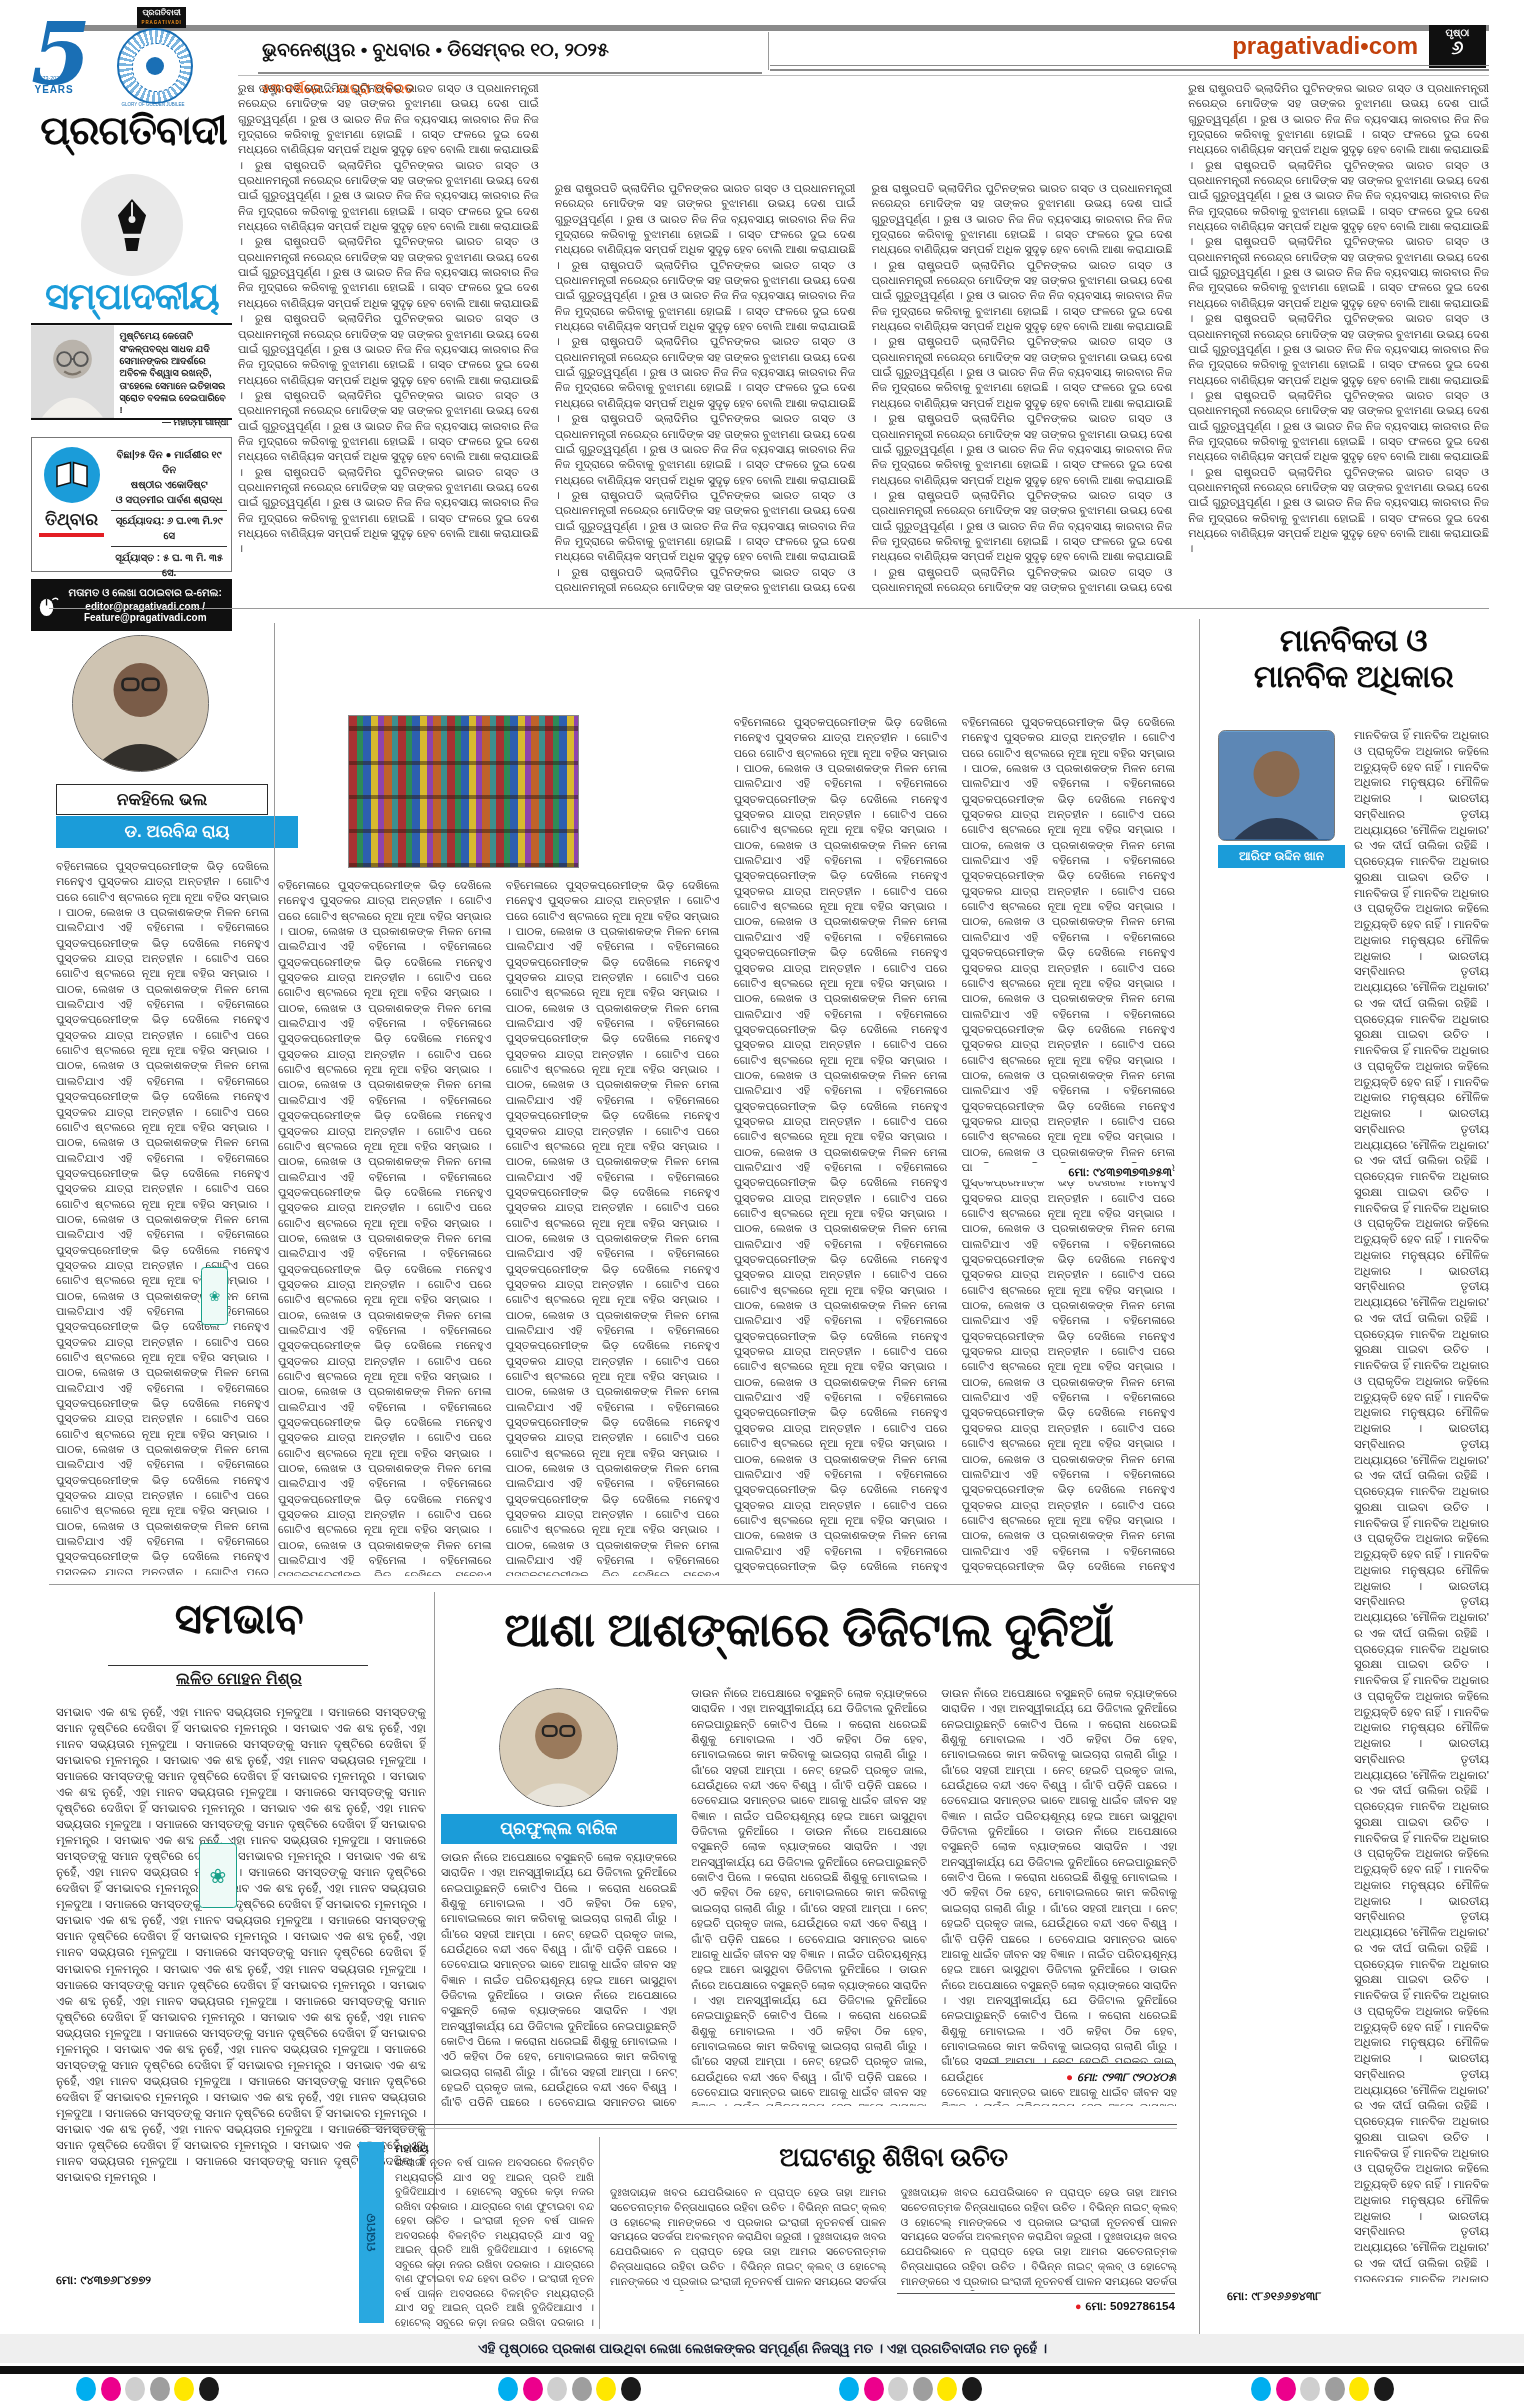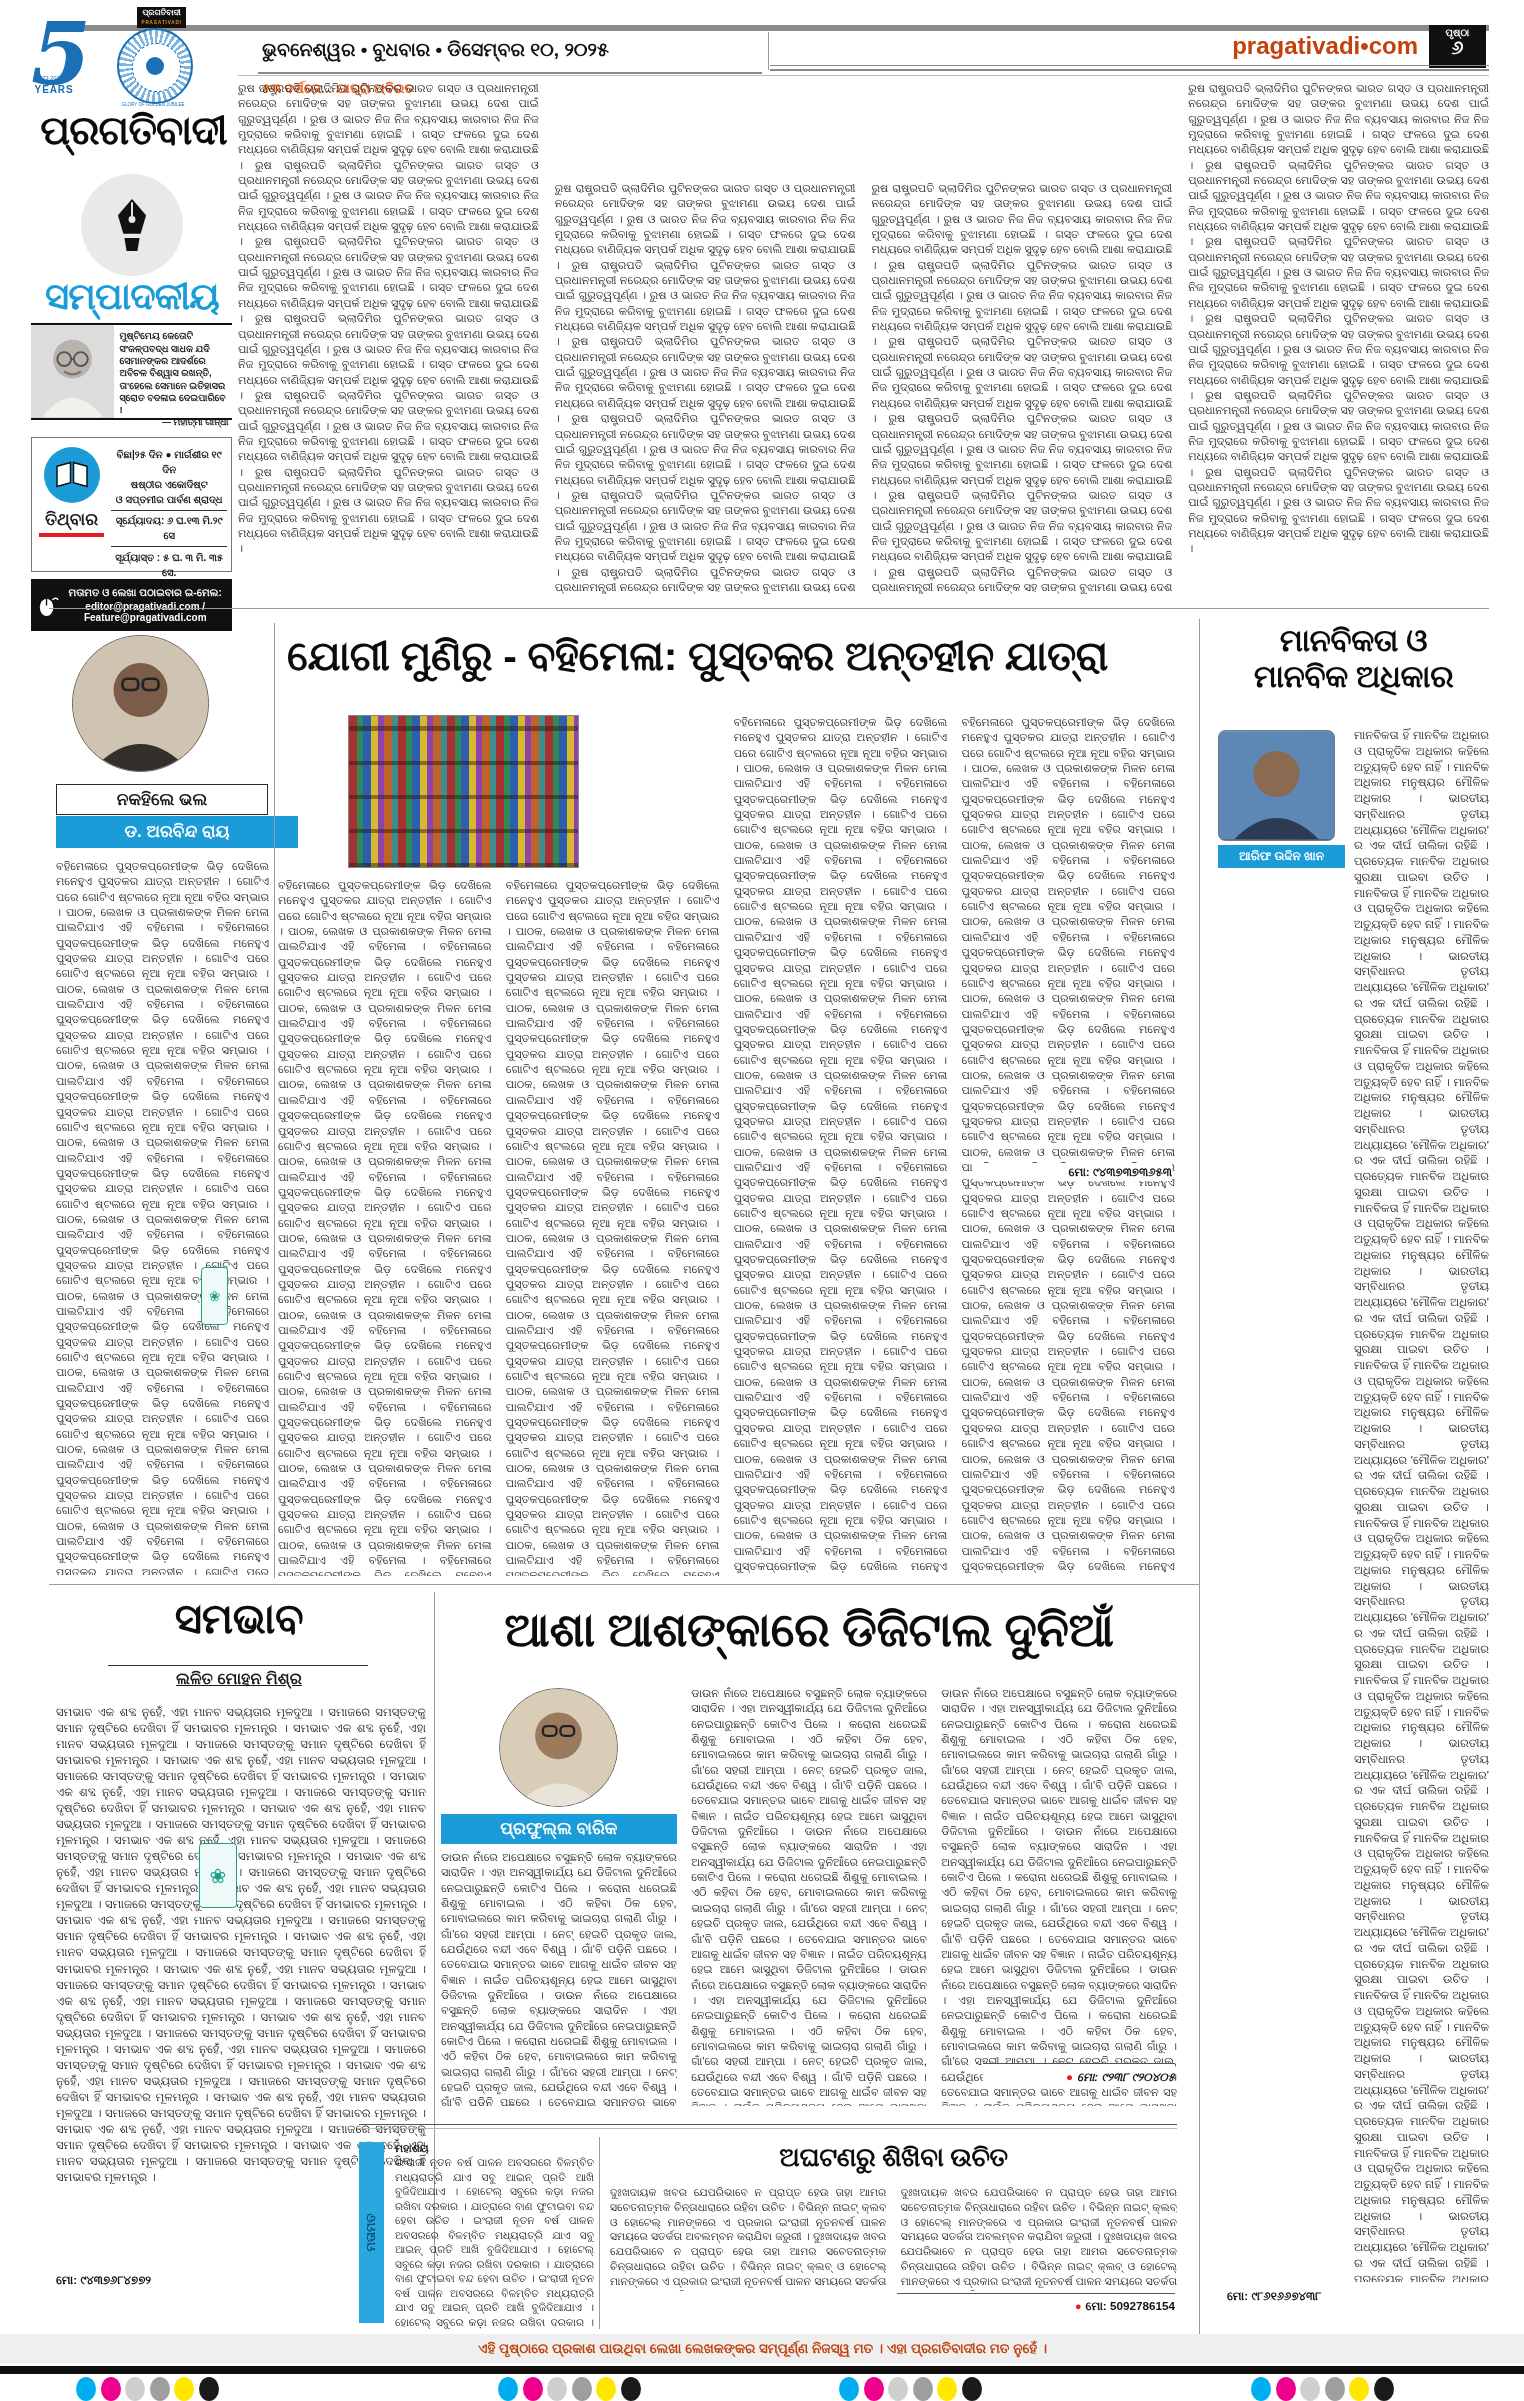--- a/index.html
+++ b/index.html
@@ -144,21 +144,20 @@
       <rect x="31" y="19" width="7" height="5" rx="2" fill="none" stroke="#222" stroke-width="1.2"></rect>
     </svg>
   </div>
   <div class="abs byline-box" style="left:56px;top:784px;width:210px;height:29px;line-height:29px;font-size:17px;">ନକହିଲେ ଭଲ</div>
   <div class="abs blue-box" style="left:56px;top:816px;width:242px;height:32px;line-height:32px;font-size:17px;">ଡ. ଅରବିନ୍ଦ ରାୟ</div>
   <div class="abs body-txt" style="left:56px;top:859px;width:213px;height:716px;">ବହିମେଳାରେ ପୁସ୍ତକପ୍ରେମୀଙ୍କ ଭିଡ଼ ଦେଖିଲେ ମନେହୁଏ ପୁସ୍ତକର ଯାତ୍ରା ଅନ୍ତହୀନ । ଗୋଟିଏ ପରେ ଗୋଟିଏ ଷ୍ଟଲରେ ନୂଆ ନୂଆ ବହିର ସମ୍ଭାର । ପାଠକ, ଲେଖକ ଓ ପ୍ରକାଶକଙ୍କ ମିଳନ ମେଳା ପାଲଟିଯାଏ ଏହି ବହିମେଳା । ବହିମେଳାରେ ପୁସ୍ତକପ୍ରେମୀଙ୍କ ଭିଡ଼ ଦେଖିଲେ ମନେହୁଏ ପୁସ୍ତକର ଯାତ୍ରା ଅନ୍ତହୀନ । ଗୋଟିଏ ପରେ ଗୋଟିଏ ଷ୍ଟଲରେ ନୂଆ ନୂଆ ବହିର ସମ୍ଭାର । ପାଠକ, ଲେଖକ ଓ ପ୍ରକାଶକଙ୍କ ମିଳନ ମେଳା ପାଲଟିଯାଏ ଏହି ବହିମେଳା । ବହିମେଳାରେ ପୁସ୍ତକପ୍ରେମୀଙ୍କ ଭିଡ଼ ଦେଖିଲେ ମନେହୁଏ ପୁସ୍ତକର ଯାତ୍ରା ଅନ୍ତହୀନ । ଗୋଟିଏ ପରେ ଗୋଟିଏ ଷ୍ଟଲରେ ନୂଆ ନୂଆ ବହିର ସମ୍ଭାର । ପାଠକ, ଲେଖକ ଓ ପ୍ରକାଶକଙ୍କ ମିଳନ ମେଳା ପାଲଟିଯାଏ ଏହି ବହିମେଳା । ବହିମେଳାରେ ପୁସ୍ତକପ୍ରେମୀଙ୍କ ଭିଡ଼ ଦେଖିଲେ ମନେହୁଏ ପୁସ୍ତକର ଯାତ୍ରା ଅନ୍ତହୀନ । ଗୋଟିଏ ପରେ ଗୋଟିଏ ଷ୍ଟଲରେ ନୂଆ ନୂଆ ବହିର ସମ୍ଭାର । ପାଠକ, ଲେଖକ ଓ ପ୍ରକାଶକଙ୍କ ମିଳନ ମେଳା ପାଲଟିଯାଏ ଏହି ବହିମେଳା । ବହିମେଳାରେ ପୁସ୍ତକପ୍ରେମୀଙ୍କ ଭିଡ଼ ଦେଖିଲେ ମନେହୁଏ ପୁସ୍ତକର ଯାତ୍ରା ଅନ୍ତହୀନ । ଗୋଟିଏ ପରେ ଗୋଟିଏ ଷ୍ଟଲରେ ନୂଆ ନୂଆ ବହିର ସମ୍ଭାର । ପାଠକ, ଲେଖକ ଓ ପ୍ରକାଶକଙ୍କ ମିଳନ ମେଳା ପାଲଟିଯାଏ ଏହି ବହିମେଳା । ବହିମେଳାରେ ପୁସ୍ତକପ୍ରେମୀଙ୍କ ଭିଡ଼ ଦେଖିଲେ ମନେହୁଏ ପୁସ୍ତକର ଯାତ୍ରା ଅନ୍ତହୀନ । ଗୋଟିଏ ପରେ ଗୋଟିଏ ଷ୍ଟଲରେ ନୂଆ ନୂଆ ବହିର ସମ୍ଭାର । ପାଠକ, ଲେଖକ ଓ ପ୍ରକାଶକଙ୍କ ମିଳନ ମେଳା ପାଲଟିଯାଏ ଏହି ବହିମେଳା । ବହିମେଳାରେ ପୁସ୍ତକପ୍ରେମୀଙ୍କ ଭିଡ଼ ଦେଖିଲେ ମନେହୁଏ ପୁସ୍ତକର ଯାତ୍ରା ଅନ୍ତହୀନ । ଗୋଟିଏ ପରେ ଗୋଟିଏ ଷ୍ଟଲରେ ନୂଆ ନୂଆ ବହିର ସମ୍ଭାର । ପାଠକ, ଲେଖକ ଓ ପ୍ରକାଶକଙ୍କ ମିଳନ ମେଳା ପାଲଟିଯାଏ ଏହି ବହିମେଳା । ବହିମେଳାରେ ପୁସ୍ତକପ୍ରେମୀଙ୍କ ଭିଡ଼ ଦେଖିଲେ ମନେହୁଏ ପୁସ୍ତକର ଯାତ୍ରା ଅନ୍ତହୀନ । ଗୋଟିଏ ପରେ ଗୋଟିଏ ଷ୍ଟଲରେ ନୂଆ ନୂଆ ବହିର ସମ୍ଭାର । ପାଠକ, ଲେଖକ ଓ ପ୍ରକାଶକଙ୍କ ମିଳନ ମେଳା ପାଲଟିଯାଏ ଏହି ବହିମେଳା । ବହିମେଳାରେ ପୁସ୍ତକପ୍ରେମୀଙ୍କ ଭିଡ଼ ଦେଖିଲେ ମନେହୁଏ ପୁସ୍ତକର ଯାତ୍ରା ଅନ୍ତହୀନ । ଗୋଟିଏ ପରେ ଗୋଟିଏ ଷ୍ଟଲରେ ନୂଆ ନୂଆ ବହିର ସମ୍ଭାର । ପାଠକ, ଲେଖକ ଓ ପ୍ରକାଶକଙ୍କ ମିଳନ ମେଳା ପାଲଟିଯାଏ ଏହି ବହିମେଳା । ବହିମେଳାରେ ପୁସ୍ତକପ୍ରେମୀଙ୍କ ଭିଡ଼ ଦେଖିଲେ ମନେହୁଏ ପୁସ୍ତକର ଯାତ୍ରା ଅନ୍ତହୀନ । ଗୋଟିଏ ପରେ ଗୋଟିଏ ଷ୍ଟଲରେ ନୂଆ ନୂଆ ବହିର ସମ୍ଭାର । ପାଠକ, ଲେଖକ ଓ ପ୍ରକାଶକଙ୍କ ମିଳନ ମେଳା ପାଲଟିଯାଏ ଏହି ବହିମେଳା । ବହିମେଳାରେ ପୁସ୍ତକପ୍ରେମୀଙ୍କ ଭିଡ଼ ଦେଖିଲେ ମନେହୁଏ ପୁସ୍ତକର ଯାତ୍ରା ଅନ୍ତହୀନ । ଗୋଟିଏ ପରେ ଗୋଟିଏ ଷ୍ଟଲରେ ନୂଆ ନୂଆ ବହିର ସମ୍ଭାର । ପାଠକ, ଲେଖକ ଓ ପ୍ରକାଶକଙ୍କ ମିଳନ ମେଳା ପାଲଟିଯାଏ ଏହି ବହିମେଳା । ବହିମେଳାରେ ପୁସ୍ତକପ୍ରେମୀଙ୍କ ଭିଡ଼ ଦେଖିଲେ ମନେହୁଏ ପୁସ୍ତକର ଯାତ୍ରା ଅନ୍ତହୀନ । ଗୋଟିଏ ପରେ ଗୋଟିଏ ଷ୍ଟଲରେ ନୂଆ ନୂଆ ବହିର ସମ୍ଭାର । ପାଠକ, ଲେଖକ ଓ ପ୍ରକାଶକଙ୍କ ମିଳନ ମେଳା ପାଲଟିଯାଏ ଏହି ବହିମେଳା ।</div>
   <div class="abs flower" style="left:201px;top:1267px;width:25px;height:56px;">❀</div>
 
   <div class="abs vline" style="left:274px;top:623px;height:955px;"></div>
 
-  <div class="abs hl" style="left:278px;top:633px;width:839px;text-align:center;font-size:41px;white-space:nowrap;">ଯୋଗୀ ମୁଣିରୁ - ବହିମେଳା: ପୁସ୍ତକର ଅନ୍ତହୀନ ଯାତ୍ରା</div>
 
   <div class="abs" style="left:348px;top:715px;width:229px;height:151px;border:0.9px solid #888;
        background:repeating-linear-gradient(0deg, rgba(40,20,10,0.45) 0 4.5px, rgba(0,0,0,0) 4.5px 34px),
                   repeating-linear-gradient(90deg,#a83232 0 8px,#2e8b57 8px 14.4px,#2d5fb0 14.4px 22.4px,#d8b92e 22.4px 29px,#8e44ad 29px 35px,#c0622a 35px 43px,#3d8f8f 43px 49px);"></div>
 
   <div class="abs cols" style="left:278px;top:715px;width:897px;height:861px;gap:14.4px;">
     <div class="col body-txt" style="padding-top:163px;">ବହିମେଳାରେ ପୁସ୍ତକପ୍ରେମୀଙ୍କ ଭିଡ଼ ଦେଖିଲେ ମନେହୁଏ ପୁସ୍ତକର ଯାତ୍ରା ଅନ୍ତହୀନ । ଗୋଟିଏ ପରେ ଗୋଟିଏ ଷ୍ଟଲରେ ନୂଆ ନୂଆ ବହିର ସମ୍ଭାର । ପାଠକ, ଲେଖକ ଓ ପ୍ରକାଶକଙ୍କ ମିଳନ ମେଳା ପାଲଟିଯାଏ ଏହି ବହିମେଳା । ବହିମେଳାରେ ପୁସ୍ତକପ୍ରେମୀଙ୍କ ଭିଡ଼ ଦେଖିଲେ ମନେହୁଏ ପୁସ୍ତକର ଯାତ୍ରା ଅନ୍ତହୀନ । ଗୋଟିଏ ପରେ ଗୋଟିଏ ଷ୍ଟଲରେ ନୂଆ ନୂଆ ବହିର ସମ୍ଭାର । ପାଠକ, ଲେଖକ ଓ ପ୍ରକାଶକଙ୍କ ମିଳନ ମେଳା ପାଲଟିଯାଏ ଏହି ବହିମେଳା । ବହିମେଳାରେ ପୁସ୍ତକପ୍ରେମୀଙ୍କ ଭିଡ଼ ଦେଖିଲେ ମନେହୁଏ ପୁସ୍ତକର ଯାତ୍ରା ଅନ୍ତହୀନ । ଗୋଟିଏ ପରେ ଗୋଟିଏ ଷ୍ଟଲରେ ନୂଆ ନୂଆ ବହିର ସମ୍ଭାର । ପାଠକ, ଲେଖକ ଓ ପ୍ରକାଶକଙ୍କ ମିଳନ ମେଳା ପାଲଟିଯାଏ ଏହି ବହିମେଳା । ବହିମେଳାରେ ପୁସ୍ତକପ୍ରେମୀଙ୍କ ଭିଡ଼ ଦେଖିଲେ ମନେହୁଏ ପୁସ୍ତକର ଯାତ୍ରା ଅନ୍ତହୀନ । ଗୋଟିଏ ପରେ ଗୋଟିଏ ଷ୍ଟଲରେ ନୂଆ ନୂଆ ବହିର ସମ୍ଭାର । ପାଠକ, ଲେଖକ ଓ ପ୍ରକାଶକଙ୍କ ମିଳନ ମେଳା ପାଲଟିଯାଏ ଏହି ବହିମେଳା । ବହିମେଳାରେ ପୁସ୍ତକପ୍ରେମୀଙ୍କ ଭିଡ଼ ଦେଖିଲେ ମନେହୁଏ ପୁସ୍ତକର ଯାତ୍ରା ଅନ୍ତହୀନ । ଗୋଟିଏ ପରେ ଗୋଟିଏ ଷ୍ଟଲରେ ନୂଆ ନୂଆ ବହିର ସମ୍ଭାର । ପାଠକ, ଲେଖକ ଓ ପ୍ରକାଶକଙ୍କ ମିଳନ ମେଳା ପାଲଟିଯାଏ ଏହି ବହିମେଳା । ବହିମେଳାରେ ପୁସ୍ତକପ୍ରେମୀଙ୍କ ଭିଡ଼ ଦେଖିଲେ ମନେହୁଏ ପୁସ୍ତକର ଯାତ୍ରା ଅନ୍ତହୀନ । ଗୋଟିଏ ପରେ ଗୋଟିଏ ଷ୍ଟଲରେ ନୂଆ ନୂଆ ବହିର ସମ୍ଭାର । ପାଠକ, ଲେଖକ ଓ ପ୍ରକାଶକଙ୍କ ମିଳନ ମେଳା ପାଲଟିଯାଏ ଏହି ବହିମେଳା । ବହିମେଳାରେ ପୁସ୍ତକପ୍ରେମୀଙ୍କ ଭିଡ଼ ଦେଖିଲେ ମନେହୁଏ ପୁସ୍ତକର ଯାତ୍ରା ଅନ୍ତହୀନ । ଗୋଟିଏ ପରେ ଗୋଟିଏ ଷ୍ଟଲରେ ନୂଆ ନୂଆ ବହିର ସମ୍ଭାର । ପାଠକ, ଲେଖକ ଓ ପ୍ରକାଶକଙ୍କ ମିଳନ ମେଳା ପାଲଟିଯାଏ ଏହି ବହିମେଳା । ବହିମେଳାରେ ପୁସ୍ତକପ୍ରେମୀଙ୍କ ଭିଡ଼ ଦେଖିଲେ ମନେହୁଏ ପୁସ୍ତକର ଯାତ୍ରା ଅନ୍ତହୀନ । ଗୋଟିଏ ପରେ ଗୋଟିଏ ଷ୍ଟଲରେ ନୂଆ ନୂଆ ବହିର ସମ୍ଭାର । ପାଠକ, ଲେଖକ ଓ ପ୍ରକାଶକଙ୍କ ମିଳନ ମେଳା ପାଲଟିଯାଏ ଏହି ବହିମେଳା । ବହିମେଳାରେ ପୁସ୍ତକପ୍ରେମୀଙ୍କ ଭିଡ଼ ଦେଖିଲେ ମନେହୁଏ ପୁସ୍ତକର ଯାତ୍ରା ଅନ୍ତହୀନ । ଗୋଟିଏ ପରେ ଗୋଟିଏ ଷ୍ଟଲରେ ନୂଆ ନୂଆ ବହିର ସମ୍ଭାର । ପାଠକ, ଲେଖକ ଓ ପ୍ରକାଶକଙ୍କ ମିଳନ ମେଳା ପାଲଟିଯାଏ ଏହି ବହିମେଳା । ବହିମେଳାରେ ପୁସ୍ତକପ୍ରେମୀଙ୍କ ଭିଡ଼ ଦେଖିଲେ ମନେହୁଏ ପୁସ୍ତକର ଯାତ୍ରା ଅନ୍ତହୀନ । ଗୋଟିଏ ପରେ ଗୋଟିଏ ଷ୍ଟଲରେ ନୂଆ ନୂଆ ବହିର ସମ୍ଭାର । ପାଠକ, ଲେଖକ ଓ ପ୍ରକାଶକଙ୍କ ମିଳନ ମେଳା ପାଲଟିଯାଏ ଏହି ବହିମେଳା । ବହିମେଳାରେ ପୁସ୍ତକପ୍ରେମୀଙ୍କ ଭିଡ଼ ଦେଖିଲେ ମନେହୁଏ ପୁସ୍ତକର ଯାତ୍ରା ଅନ୍ତହୀନ । ଗୋଟିଏ ପରେ ଗୋଟିଏ ଷ୍ଟଲରେ ନୂଆ ନୂଆ ବହିର ସମ୍ଭାର । ପାଠକ, ଲେଖକ ଓ ପ୍ରକାଶକଙ୍କ ମିଳନ ମେଳା ପାଲଟିଯାଏ ଏହି ବହିମେଳା । ବହିମେଳାରେ ପୁସ୍ତକପ୍ରେମୀଙ୍କ ଭିଡ଼ ଦେଖିଲେ ମନେହୁଏ ପୁସ୍ତକର ଯାତ୍ରା ଅନ୍ତହୀନ । ଗୋଟିଏ ପରେ ଗୋଟିଏ ଷ୍ଟଲରେ ନୂଆ ନୂଆ ବହିର ସମ୍ଭାର । ପାଠକ, ଲେଖକ ଓ ପ୍ରକାଶକଙ୍କ ମିଳନ ମେଳା ପାଲଟିଯାଏ ଏହି ବହିମେଳା ।</div>
     <div class="col body-txt" style="padding-top:163px;">ବହିମେଳାରେ ପୁସ୍ତକପ୍ରେମୀଙ୍କ ଭିଡ଼ ଦେଖିଲେ ମନେହୁଏ ପୁସ୍ତକର ଯାତ୍ରା ଅନ୍ତହୀନ । ଗୋଟିଏ ପରେ ଗୋଟିଏ ଷ୍ଟଲରେ ନୂଆ ନୂଆ ବହିର ସମ୍ଭାର । ପାଠକ, ଲେଖକ ଓ ପ୍ରକାଶକଙ୍କ ମିଳନ ମେଳା ପାଲଟିଯାଏ ଏହି ବହିମେଳା । ବହିମେଳାରେ ପୁସ୍ତକପ୍ରେମୀଙ୍କ ଭିଡ଼ ଦେଖିଲେ ମନେହୁଏ ପୁସ୍ତକର ଯାତ୍ରା ଅନ୍ତହୀନ । ଗୋଟିଏ ପରେ ଗୋଟିଏ ଷ୍ଟଲରେ ନୂଆ ନୂଆ ବହିର ସମ୍ଭାର । ପାଠକ, ଲେଖକ ଓ ପ୍ରକାଶକଙ୍କ ମିଳନ ମେଳା ପାଲଟିଯାଏ ଏହି ବହିମେଳା । ବହିମେଳାରେ ପୁସ୍ତକପ୍ରେମୀଙ୍କ ଭିଡ଼ ଦେଖିଲେ ମନେହୁଏ ପୁସ୍ତକର ଯାତ୍ରା ଅନ୍ତହୀନ । ଗୋଟିଏ ପରେ ଗୋଟିଏ ଷ୍ଟଲରେ ନୂଆ ନୂଆ ବହିର ସମ୍ଭାର । ପାଠକ, ଲେଖକ ଓ ପ୍ରକାଶକଙ୍କ ମିଳନ ମେଳା ପାଲଟିଯାଏ ଏହି ବହିମେଳା । ବହିମେଳାରେ ପୁସ୍ତକପ୍ରେମୀଙ୍କ ଭିଡ଼ ଦେଖିଲେ ମନେହୁଏ ପୁସ୍ତକର ଯାତ୍ରା ଅନ୍ତହୀନ । ଗୋଟିଏ ପରେ ଗୋଟିଏ ଷ୍ଟଲରେ ନୂଆ ନୂଆ ବହିର ସମ୍ଭାର । ପାଠକ, ଲେଖକ ଓ ପ୍ରକାଶକଙ୍କ ମିଳନ ମେଳା ପାଲଟିଯାଏ ଏହି ବହିମେଳା । ବହିମେଳାରେ ପୁସ୍ତକପ୍ରେମୀଙ୍କ ଭିଡ଼ ଦେଖିଲେ ମନେହୁଏ ପୁସ୍ତକର ଯାତ୍ରା ଅନ୍ତହୀନ । ଗୋଟିଏ ପରେ ଗୋଟିଏ ଷ୍ଟଲରେ ନୂଆ ନୂଆ ବହିର ସମ୍ଭାର । ପାଠକ, ଲେଖକ ଓ ପ୍ରକାଶକଙ୍କ ମିଳନ ମେଳା ପାଲଟିଯାଏ ଏହି ବହିମେଳା । ବହିମେଳାରେ ପୁସ୍ତକପ୍ରେମୀଙ୍କ ଭିଡ଼ ଦେଖିଲେ ମନେହୁଏ ପୁସ୍ତକର ଯାତ୍ରା ଅନ୍ତହୀନ । ଗୋଟିଏ ପରେ ଗୋଟିଏ ଷ୍ଟଲରେ ନୂଆ ନୂଆ ବହିର ସମ୍ଭାର । ପାଠକ, ଲେଖକ ଓ ପ୍ରକାଶକଙ୍କ ମିଳନ ମେଳା ପାଲଟିଯାଏ ଏହି ବହିମେଳା । ବହିମେଳାରେ ପୁସ୍ତକପ୍ରେମୀଙ୍କ ଭିଡ଼ ଦେଖିଲେ ମନେହୁଏ ପୁସ୍ତକର ଯାତ୍ରା ଅନ୍ତହୀନ । ଗୋଟିଏ ପରେ ଗୋଟିଏ ଷ୍ଟଲରେ ନୂଆ ନୂଆ ବହିର ସମ୍ଭାର । ପାଠକ, ଲେଖକ ଓ ପ୍ରକାଶକଙ୍କ ମିଳନ ମେଳା ପାଲଟିଯାଏ ଏହି ବହିମେଳା । ବହିମେଳାରେ ପୁସ୍ତକପ୍ରେମୀଙ୍କ ଭିଡ଼ ଦେଖିଲେ ମନେହୁଏ ପୁସ୍ତକର ଯାତ୍ରା ଅନ୍ତହୀନ । ଗୋଟିଏ ପରେ ଗୋଟିଏ ଷ୍ଟଲରେ ନୂଆ ନୂଆ ବହିର ସମ୍ଭାର । ପାଠକ, ଲେଖକ ଓ ପ୍ରକାଶକଙ୍କ ମିଳନ ମେଳା ପାଲଟିଯାଏ ଏହି ବହିମେଳା । ବହିମେଳାରେ ପୁସ୍ତକପ୍ରେମୀଙ୍କ ଭିଡ଼ ଦେଖିଲେ ମନେହୁଏ ପୁସ୍ତକର ଯାତ୍ରା ଅନ୍ତହୀନ । ଗୋଟିଏ ପରେ ଗୋଟିଏ ଷ୍ଟଲରେ ନୂଆ ନୂଆ ବହିର ସମ୍ଭାର । ପାଠକ, ଲେଖକ ଓ ପ୍ରକାଶକଙ୍କ ମିଳନ ମେଳା ପାଲଟିଯାଏ ଏହି ବହିମେଳା । ବହିମେଳାରେ ପୁସ୍ତକପ୍ରେମୀଙ୍କ ଭିଡ଼ ଦେଖିଲେ ମନେହୁଏ ପୁସ୍ତକର ଯାତ୍ରା ଅନ୍ତହୀନ । ଗୋଟିଏ ପରେ ଗୋଟିଏ ଷ୍ଟଲରେ ନୂଆ ନୂଆ ବହିର ସମ୍ଭାର । ପାଠକ, ଲେଖକ ଓ ପ୍ରକାଶକଙ୍କ ମିଳନ ମେଳା ପାଲଟିଯାଏ ଏହି ବହିମେଳା । ବହିମେଳାରେ ପୁସ୍ତକପ୍ରେମୀଙ୍କ ଭିଡ଼ ଦେଖିଲେ ମନେହୁଏ ପୁସ୍ତକର ଯାତ୍ରା ଅନ୍ତହୀନ । ଗୋଟିଏ ପରେ ଗୋଟିଏ ଷ୍ଟଲରେ ନୂଆ ନୂଆ ବହିର ସମ୍ଭାର । ପାଠକ, ଲେଖକ ଓ ପ୍ରକାଶକଙ୍କ ମିଳନ ମେଳା ପାଲଟିଯାଏ ଏହି ବହିମେଳା । ବହିମେଳାରେ ପୁସ୍ତକପ୍ରେମୀଙ୍କ ଭିଡ଼ ଦେଖିଲେ ମନେହୁଏ ପୁସ୍ତକର ଯାତ୍ରା ଅନ୍ତହୀନ । ଗୋଟିଏ ପରେ ଗୋଟିଏ ଷ୍ଟଲରେ ନୂଆ ନୂଆ ବହିର ସମ୍ଭାର । ପାଠକ, ଲେଖକ ଓ ପ୍ରକାଶକଙ୍କ ମିଳନ ମେଳା ପାଲଟିଯାଏ ଏହି ବହିମେଳା ।</div>
     <div class="col body-txt">ବହିମେଳାରେ ପୁସ୍ତକପ୍ରେମୀଙ୍କ ଭିଡ଼ ଦେଖିଲେ ମନେହୁଏ ପୁସ୍ତକର ଯାତ୍ରା ଅନ୍ତହୀନ । ଗୋଟିଏ ପରେ ଗୋଟିଏ ଷ୍ଟଲରେ ନୂଆ ନୂଆ ବହିର ସମ୍ଭାର । ପାଠକ, ଲେଖକ ଓ ପ୍ରକାଶକଙ୍କ ମିଳନ ମେଳା ପାଲଟିଯାଏ ଏହି ବହିମେଳା । ବହିମେଳାରେ ପୁସ୍ତକପ୍ରେମୀଙ୍କ ଭିଡ଼ ଦେଖିଲେ ମନେହୁଏ ପୁସ୍ତକର ଯାତ୍ରା ଅନ୍ତହୀନ । ଗୋଟିଏ ପରେ ଗୋଟିଏ ଷ୍ଟଲରେ ନୂଆ ନୂଆ ବହିର ସମ୍ଭାର । ପାଠକ, ଲେଖକ ଓ ପ୍ରକାଶକଙ୍କ ମିଳନ ମେଳା ପାଲଟିଯାଏ ଏହି ବହିମେଳା । ବହିମେଳାରେ ପୁସ୍ତକପ୍ରେମୀଙ୍କ ଭିଡ଼ ଦେଖିଲେ ମନେହୁଏ ପୁସ୍ତକର ଯାତ୍ରା ଅନ୍ତହୀନ । ଗୋଟିଏ ପରେ ଗୋଟିଏ ଷ୍ଟଲରେ ନୂଆ ନୂଆ ବହିର ସମ୍ଭାର । ପାଠକ, ଲେଖକ ଓ ପ୍ରକାଶକଙ୍କ ମିଳନ ମେଳା ପାଲଟିଯାଏ ଏହି ବହିମେଳା । ବହିମେଳାରେ ପୁସ୍ତକପ୍ରେମୀଙ୍କ ଭିଡ଼ ଦେଖିଲେ ମନେହୁଏ ପୁସ୍ତକର ଯାତ୍ରା ଅନ୍ତହୀନ । ଗୋଟିଏ ପରେ ଗୋଟିଏ ଷ୍ଟଲରେ ନୂଆ ନୂଆ ବହିର ସମ୍ଭାର । ପାଠକ, ଲେଖକ ଓ ପ୍ରକାଶକଙ୍କ ମିଳନ ମେଳା ପାଲଟିଯାଏ ଏହି ବହିମେଳା । ବହିମେଳାରେ ପୁସ୍ତକପ୍ରେମୀଙ୍କ ଭିଡ଼ ଦେଖିଲେ ମନେହୁଏ ପୁସ୍ତକର ଯାତ୍ରା ଅନ୍ତହୀନ । ଗୋଟିଏ ପରେ ଗୋଟିଏ ଷ୍ଟଲରେ ନୂଆ ନୂଆ ବହିର ସମ୍ଭାର । ପାଠକ, ଲେଖକ ଓ ପ୍ରକାଶକଙ୍କ ମିଳନ ମେଳା ପାଲଟିଯାଏ ଏହି ବହିମେଳା । ବହିମେଳାରେ ପୁସ୍ତକପ୍ରେମୀଙ୍କ ଭିଡ଼ ଦେଖିଲେ ମନେହୁଏ ପୁସ୍ତକର ଯାତ୍ରା ଅନ୍ତହୀନ । ଗୋଟିଏ ପରେ ଗୋଟିଏ ଷ୍ଟଲରେ ନୂଆ ନୂଆ ବହିର ସମ୍ଭାର । ପାଠକ, ଲେଖକ ଓ ପ୍ରକାଶକଙ୍କ ମିଳନ ମେଳା ପାଲଟିଯାଏ ଏହି ବହିମେଳା । ବହିମେଳାରେ ପୁସ୍ତକପ୍ରେମୀଙ୍କ ଭିଡ଼ ଦେଖିଲେ ମନେହୁଏ ପୁସ୍ତକର ଯାତ୍ରା ଅନ୍ତହୀନ । ଗୋଟିଏ ପରେ ଗୋଟିଏ ଷ୍ଟଲରେ ନୂଆ ନୂଆ ବହିର ସମ୍ଭାର । ପାଠକ, ଲେଖକ ଓ ପ୍ରକାଶକଙ୍କ ମିଳନ ମେଳା ପାଲଟିଯାଏ ଏହି ବହିମେଳା । ବହିମେଳାରେ ପୁସ୍ତକପ୍ରେମୀଙ୍କ ଭିଡ଼ ଦେଖିଲେ ମନେହୁଏ ପୁସ୍ତକର ଯାତ୍ରା ଅନ୍ତହୀନ । ଗୋଟିଏ ପରେ ଗୋଟିଏ ଷ୍ଟଲରେ ନୂଆ ନୂଆ ବହିର ସମ୍ଭାର । ପାଠକ, ଲେଖକ ଓ ପ୍ରକାଶକଙ୍କ ମିଳନ ମେଳା ପାଲଟିଯାଏ ଏହି ବହିମେଳା । ବହିମେଳାରେ ପୁସ୍ତକପ୍ରେମୀଙ୍କ ଭିଡ଼ ଦେଖିଲେ ମନେହୁଏ ପୁସ୍ତକର ଯାତ୍ରା ଅନ୍ତହୀନ । ଗୋଟିଏ ପରେ ଗୋଟିଏ ଷ୍ଟଲରେ ନୂଆ ନୂଆ ବହିର ସମ୍ଭାର । ପାଠକ, ଲେଖକ ଓ ପ୍ରକାଶକଙ୍କ ମିଳନ ମେଳା ପାଲଟିଯାଏ ଏହି ବହିମେଳା । ବହିମେଳାରେ ପୁସ୍ତକପ୍ରେମୀଙ୍କ ଭିଡ଼ ଦେଖିଲେ ମନେହୁଏ ପୁସ୍ତକର ଯାତ୍ରା ଅନ୍ତହୀନ । ଗୋଟିଏ ପରେ ଗୋଟିଏ ଷ୍ଟଲରେ ନୂଆ ନୂଆ ବହିର ସମ୍ଭାର । ପାଠକ, ଲେଖକ ଓ ପ୍ରକାଶକଙ୍କ ମିଳନ ମେଳା ପାଲଟିଯାଏ ଏହି ବହିମେଳା । ବହିମେଳାରେ ପୁସ୍ତକପ୍ରେମୀଙ୍କ ଭିଡ଼ ଦେଖିଲେ ମନେହୁଏ ପୁସ୍ତକର ଯାତ୍ରା ଅନ୍ତହୀନ । ଗୋଟିଏ ପରେ ଗୋଟିଏ ଷ୍ଟଲରେ ନୂଆ ନୂଆ ବହିର ସମ୍ଭାର । ପାଠକ, ଲେଖକ ଓ ପ୍ରକାଶକଙ୍କ ମିଳନ ମେଳା ପାଲଟିଯାଏ ଏହି ବହିମେଳା । ବହିମେଳାରେ ପୁସ୍ତକପ୍ରେମୀଙ୍କ ଭିଡ଼ ଦେଖିଲେ ମନେହୁଏ ପୁସ୍ତକର ଯାତ୍ରା ଅନ୍ତହୀନ । ଗୋଟିଏ ପରେ ଗୋଟିଏ ଷ୍ଟଲରେ ନୂଆ ନୂଆ ବହିର ସମ୍ଭାର । ପାଠକ, ଲେଖକ ଓ ପ୍ରକାଶକଙ୍କ ମିଳନ ମେଳା ପାଲଟିଯାଏ ଏହି ବହିମେଳା । ବହିମେଳାରେ ପୁସ୍ତକପ୍ରେମୀଙ୍କ ଭିଡ଼ ଦେଖିଲେ ମନେହୁଏ ପୁସ୍ତକର ଯାତ୍ରା ଅନ୍ତହୀନ । ଗୋଟିଏ ପରେ ଗୋଟିଏ ଷ୍ଟଲରେ ନୂଆ ନୂଆ ବହିର ସମ୍ଭାର । ପାଠକ, ଲେଖକ ଓ ପ୍ରକାଶକଙ୍କ ମିଳନ ମେଳା ପାଲଟିଯାଏ ଏହି ବହିମେଳା । ବହିମେଳାରେ ପୁସ୍ତକପ୍ରେମୀଙ୍କ ଭିଡ଼ ଦେଖିଲେ ମନେହୁଏ ପୁସ୍ତକର ଯାତ୍ରା ଅନ୍ତହୀନ । ଗୋଟିଏ ପରେ ଗୋଟିଏ ଷ୍ଟଲରେ ନୂଆ ନୂଆ ବହିର ସମ୍ଭାର । ପାଠକ, ଲେଖକ ଓ ପ୍ରକାଶକଙ୍କ ମିଳନ ମେଳା ପାଲଟିଯାଏ ଏହି ବହିମେଳା ।</div>
     <div class="col body-txt">ବହିମେଳାରେ ପୁସ୍ତକପ୍ରେମୀଙ୍କ ଭିଡ଼ ଦେଖିଲେ ମନେହୁଏ ପୁସ୍ତକର ଯାତ୍ରା ଅନ୍ତହୀନ । ଗୋଟିଏ ପରେ ଗୋଟିଏ ଷ୍ଟଲରେ ନୂଆ ନୂଆ ବହିର ସମ୍ଭାର । ପାଠକ, ଲେଖକ ଓ ପ୍ରକାଶକଙ୍କ ମିଳନ ମେଳା ପାଲଟିଯାଏ ଏହି ବହିମେଳା । ବହିମେଳାରେ ପୁସ୍ତକପ୍ରେମୀଙ୍କ ଭିଡ଼ ଦେଖିଲେ ମନେହୁଏ ପୁସ୍ତକର ଯାତ୍ରା ଅନ୍ତହୀନ । ଗୋଟିଏ ପରେ ଗୋଟିଏ ଷ୍ଟଲରେ ନୂଆ ନୂଆ ବହିର ସମ୍ଭାର । ପାଠକ, ଲେଖକ ଓ ପ୍ରକାଶକଙ୍କ ମିଳନ ମେଳା ପାଲଟିଯାଏ ଏହି ବହିମେଳା । ବହିମେଳାରେ ପୁସ୍ତକପ୍ରେମୀଙ୍କ ଭିଡ଼ ଦେଖିଲେ ମନେହୁଏ ପୁସ୍ତକର ଯାତ୍ରା ଅନ୍ତହୀନ । ଗୋଟିଏ ପରେ ଗୋଟିଏ ଷ୍ଟଲରେ ନୂଆ ନୂଆ ବହିର ସମ୍ଭାର । ପାଠକ, ଲେଖକ ଓ ପ୍ରକାଶକଙ୍କ ମିଳନ ମେଳା ପାଲଟିଯାଏ ଏହି ବହିମେଳା । ବହିମେଳାରେ ପୁସ୍ତକପ୍ରେମୀଙ୍କ ଭିଡ଼ ଦେଖିଲେ ମନେହୁଏ ପୁସ୍ତକର ଯାତ୍ରା ଅନ୍ତହୀନ । ଗୋଟିଏ ପରେ ଗୋଟିଏ ଷ୍ଟଲରେ ନୂଆ ନୂଆ ବହିର ସମ୍ଭାର । ପାଠକ, ଲେଖକ ଓ ପ୍ରକାଶକଙ୍କ ମିଳନ ମେଳା ପାଲଟିଯାଏ ଏହି ବହିମେଳା । ବହିମେଳାରେ ପୁସ୍ତକପ୍ରେମୀଙ୍କ ଭିଡ଼ ଦେଖିଲେ ମନେହୁଏ ପୁସ୍ତକର ଯାତ୍ରା ଅନ୍ତହୀନ । ଗୋଟିଏ ପରେ ଗୋଟିଏ ଷ୍ଟଲରେ ନୂଆ ନୂଆ ବହିର ସମ୍ଭାର । ପାଠକ, ଲେଖକ ଓ ପ୍ରକାଶକଙ୍କ ମିଳନ ମେଳା ପାଲଟିଯାଏ ଏହି ବହିମେଳା । ବହିମେଳାରେ ପୁସ୍ତକପ୍ରେମୀଙ୍କ ଭିଡ଼ ଦେଖିଲେ ମନେହୁଏ ପୁସ୍ତକର ଯାତ୍ରା ଅନ୍ତହୀନ । ଗୋଟିଏ ପରେ ଗୋଟିଏ ଷ୍ଟଲରେ ନୂଆ ନୂଆ ବହିର ସମ୍ଭାର । ପାଠକ, ଲେଖକ ଓ ପ୍ରକାଶକଙ୍କ ମିଳନ ମେଳା ପାଲଟିଯାଏ ଏହି ବହିମେଳା । ବହିମେଳାରେ ପୁସ୍ତକପ୍ରେମୀଙ୍କ ଭିଡ଼ ଦେଖିଲେ ମନେହୁଏ ପୁସ୍ତକର ଯାତ୍ରା ଅନ୍ତହୀନ । ଗୋଟିଏ ପରେ ଗୋଟିଏ ଷ୍ଟଲରେ ନୂଆ ନୂଆ ବହିର ସମ୍ଭାର । ପାଠକ, ଲେଖକ ଓ ପ୍ରକାଶକଙ୍କ ମିଳନ ମେଳା ପାଲଟିଯାଏ ଏହି ବହିମେଳା । ବହିମେଳାରେ ପୁସ୍ତକପ୍ରେମୀଙ୍କ ଭିଡ଼ ଦେଖିଲେ ମନେହୁଏ ପୁସ୍ତକର ଯାତ୍ରା ଅନ୍ତହୀନ । ଗୋଟିଏ ପରେ ଗୋଟିଏ ଷ୍ଟଲରେ ନୂଆ ନୂଆ ବହିର ସମ୍ଭାର । ପାଠକ, ଲେଖକ ଓ ପ୍ରକାଶକଙ୍କ ମିଳନ ମେଳା ପାଲଟିଯାଏ ଏହି ବହିମେଳା । ବହିମେଳାରେ ପୁସ୍ତକପ୍ରେମୀଙ୍କ ଭିଡ଼ ଦେଖିଲେ ମନେହୁଏ ପୁସ୍ତକର ଯାତ୍ରା ଅନ୍ତହୀନ । ଗୋଟିଏ ପରେ ଗୋଟିଏ ଷ୍ଟଲରେ ନୂଆ ନୂଆ ବହିର ସମ୍ଭାର । ପାଠକ, ଲେଖକ ଓ ପ୍ରକାଶକଙ୍କ ମିଳନ ମେଳା ପାଲଟିଯାଏ ଏହି ବହିମେଳା । ବହିମେଳାରେ ପୁସ୍ତକପ୍ରେମୀଙ୍କ ଭିଡ଼ ଦେଖିଲେ ମନେହୁଏ ପୁସ୍ତକର ଯାତ୍ରା ଅନ୍ତହୀନ । ଗୋଟିଏ ପରେ ଗୋଟିଏ ଷ୍ଟଲରେ ନୂଆ ନୂଆ ବହିର ସମ୍ଭାର । ପାଠକ, ଲେଖକ ଓ ପ୍ରକାଶକଙ୍କ ମିଳନ ମେଳା ପାଲଟିଯାଏ ଏହି ବହିମେଳା । ବହିମେଳାରେ ପୁସ୍ତକପ୍ରେମୀଙ୍କ ଭିଡ଼ ଦେଖିଲେ ମନେହୁଏ ପୁସ୍ତକର ଯାତ୍ରା ଅନ୍ତହୀନ । ଗୋଟିଏ ପରେ ଗୋଟିଏ ଷ୍ଟଲରେ ନୂଆ ନୂଆ ବହିର ସମ୍ଭାର । ପାଠକ, ଲେଖକ ଓ ପ୍ରକାଶକଙ୍କ ମିଳନ ମେଳା ପାଲଟିଯାଏ ଏହି ବହିମେଳା । ବହିମେଳାରେ ପୁସ୍ତକପ୍ରେମୀଙ୍କ ଭିଡ଼ ଦେଖିଲେ ମନେହୁଏ ପୁସ୍ତକର ଯାତ୍ରା ଅନ୍ତହୀନ । ଗୋଟିଏ ପରେ ଗୋଟିଏ ଷ୍ଟଲରେ ନୂଆ ନୂଆ ବହିର ସମ୍ଭାର । ପାଠକ, ଲେଖକ ଓ ପ୍ରକାଶକଙ୍କ ମିଳନ ମେଳା ପାଲଟିଯାଏ ଏହି ବହିମେଳା । ବହିମେଳାରେ ପୁସ୍ତକପ୍ରେମୀଙ୍କ ଭିଡ଼ ଦେଖିଲେ ମନେହୁଏ ପୁସ୍ତକର ଯାତ୍ରା ଅନ୍ତହୀନ । ଗୋଟିଏ ପରେ ଗୋଟିଏ ଷ୍ଟଲରେ ନୂଆ ନୂଆ ବହିର ସମ୍ଭାର । ପାଠକ, ଲେଖକ ଓ ପ୍ରକାଶକଙ୍କ ମିଳନ ମେଳା ପାଲଟିଯାଏ ଏହି ବହିମେଳା । ବହିମେଳାରେ ପୁସ୍ତକପ୍ରେମୀଙ୍କ ଭିଡ଼ ଦେଖିଲେ ମନେହୁଏ ପୁସ୍ତକର ଯାତ୍ରା ଅନ୍ତହୀନ । ଗୋଟିଏ ପରେ ଗୋଟିଏ ଷ୍ଟଲରେ ନୂଆ ନୂଆ ବହିର ସମ୍ଭାର । ପାଠକ, ଲେଖକ ଓ ପ୍ରକାଶକଙ୍କ ମିଳନ ମେଳା ପାଲଟିଯାଏ ଏହି ବହିମେଳା ।</div>
@@ -238,21 +237,21 @@
   <div class="abs hl" style="left:610px;top:2142px;width:567px;text-align:center;font-size:26px;">ଅଘଟଣରୁ ଶିଖିବା ଉଚିତ</div>
   <div class="abs cols" style="left:610px;top:2185px;width:567px;height:106px;gap:14.4px;">
     <div class="col body-txt" style="font-size:10.8px;">ଦୁଃଖଦାୟକ ଖବର ଯେପରିଭାବେ ନ ପ୍ରାପ୍ତ ହେଉ ତାହା ଆମର ସଚେତନାତ୍ମକ ଚିନ୍ତାଧାରାରେ ରହିବା ଉଚିତ । ବିଭିନ୍ନ ନାଇଟ୍ କ୍ଲବ୍ ଓ ହୋଟେଲ୍ ମାନଙ୍କରେ ଏ ପ୍ରକାର ଇଂରାଜୀ ନୂତନବର୍ଷ ପାଳନ ସମୟରେ ସତର୍କତା ଅବଲମ୍ବନ କରାଯିବା ଜରୁରୀ । ଦୁଃଖଦାୟକ ଖବର ଯେପରିଭାବେ ନ ପ୍ରାପ୍ତ ହେଉ ତାହା ଆମର ସଚେତନାତ୍ମକ ଚିନ୍ତାଧାରାରେ ରହିବା ଉଚିତ । ବିଭିନ୍ନ ନାଇଟ୍ କ୍ଲବ୍ ଓ ହୋଟେଲ୍ ମାନଙ୍କରେ ଏ ପ୍ରକାର ଇଂରାଜୀ ନୂତନବର୍ଷ ପାଳନ ସମୟରେ ସତର୍କତା ଅବଲମ୍ବନ କରାଯିବା ଜରୁରୀ ।</div>
     <div class="col body-txt" style="font-size:10.8px;">ଦୁଃଖଦାୟକ ଖବର ଯେପରିଭାବେ ନ ପ୍ରାପ୍ତ ହେଉ ତାହା ଆମର ସଚେତନାତ୍ମକ ଚିନ୍ତାଧାରାରେ ରହିବା ଉଚିତ । ବିଭିନ୍ନ ନାଇଟ୍ କ୍ଲବ୍ ଓ ହୋଟେଲ୍ ମାନଙ୍କରେ ଏ ପ୍ରକାର ଇଂରାଜୀ ନୂତନବର୍ଷ ପାଳନ ସମୟରେ ସତର୍କତା ଅବଲମ୍ବନ କରାଯିବା ଜରୁରୀ । ଦୁଃଖଦାୟକ ଖବର ଯେପରିଭାବେ ନ ପ୍ରାପ୍ତ ହେଉ ତାହା ଆମର ସଚେତନାତ୍ମକ ଚିନ୍ତାଧାରାରେ ରହିବା ଉଚିତ । ବିଭିନ୍ନ ନାଇଟ୍ କ୍ଲବ୍ ଓ ହୋଟେଲ୍ ମାନଙ୍କରେ ଏ ପ୍ରକାର ଇଂରାଜୀ ନୂତନବର୍ଷ ପାଳନ ସମୟରେ ସତର୍କତା ଅବଲମ୍ବନ କରାଯିବା ଜରୁରୀ ।</div>
   </div>
   <div class="abs" style="left:897px;top:2293px;width:278px;text-align:right;border-top:0.9px solid #555;padding-top:2.7px;">
     <span style="color:#e31e24;font-size:10.8px;">●</span>
     <span class="phone">ମୋ: 5092786154</span>
   </div>
 
-  <div class="abs" style="left:0;top:2334px;width:1525px;height:29px;background:#efefef;display:flex;align-items:center;justify-content:center;font-size:13.5px;font-weight:700;color:#c2410c;">
+  <div class="abs" style="left:0;top:2334px;width:1525px;height:29px;background:#efefef;display:flex;align-items:center;justify-content:center;font-size:13.5px;font-weight:700;color:#0f172a;">
     <span>ଏହି ପୃଷ୍ଠାରେ ପ୍ରକାଶ ପାଉଥିବା ଲେଖା ଲେଖକଙ୍କର ସମ୍ପୂର୍ଣ୍ଣ ନିଜସ୍ୱ ମତ । ଏହା ପ୍ରଗତିବାଦୀର ମତ ନୁହେଁ ।</span>
   </div>
   <div class="abs" style="left:0;top:2366px;width:1525px;height:8px;background:#101010;"></div>
   <div class="abs" style="left:76px;top:2377px;"><span class="dot" style="background: rgb(0, 174, 239);"></span><span class="dot" style="background: rgb(236, 0, 140);"></span><span class="dot" style="background: rgb(207, 207, 207);"></span><span class="dot" style="background: rgb(158, 158, 158);"></span><span class="dot" style="background: rgb(255, 231, 0);"></span><span class="dot" style="background: rgb(26, 26, 26);"></span></div>
   <div class="abs" style="left:498px;top:2377px;"><span class="dot" style="background: rgb(0, 174, 239);"></span><span class="dot" style="background: rgb(236, 0, 140);"></span><span class="dot" style="background: rgb(207, 207, 207);"></span><span class="dot" style="background: rgb(158, 158, 158);"></span><span class="dot" style="background: rgb(255, 231, 0);"></span><span class="dot" style="background: rgb(26, 26, 26);"></span></div>
   <div class="abs" style="left:839px;top:2377px;"><span class="dot" style="background: rgb(0, 174, 239);"></span><span class="dot" style="background: rgb(236, 0, 140);"></span><span class="dot" style="background: rgb(207, 207, 207);"></span><span class="dot" style="background: rgb(158, 158, 158);"></span><span class="dot" style="background: rgb(255, 231, 0);"></span><span class="dot" style="background: rgb(26, 26, 26);"></span></div>
   <div class="abs" style="left:1251px;top:2377px;"><span class="dot" style="background: rgb(0, 174, 239);"></span><span class="dot" style="background: rgb(236, 0, 140);"></span><span class="dot" style="background: rgb(207, 207, 207);"></span><span class="dot" style="background: rgb(158, 158, 158);"></span><span class="dot" style="background: rgb(255, 231, 0);"></span><span class="dot" style="background: rgb(26, 26, 26);"></span></div>
 
 </div>
 

